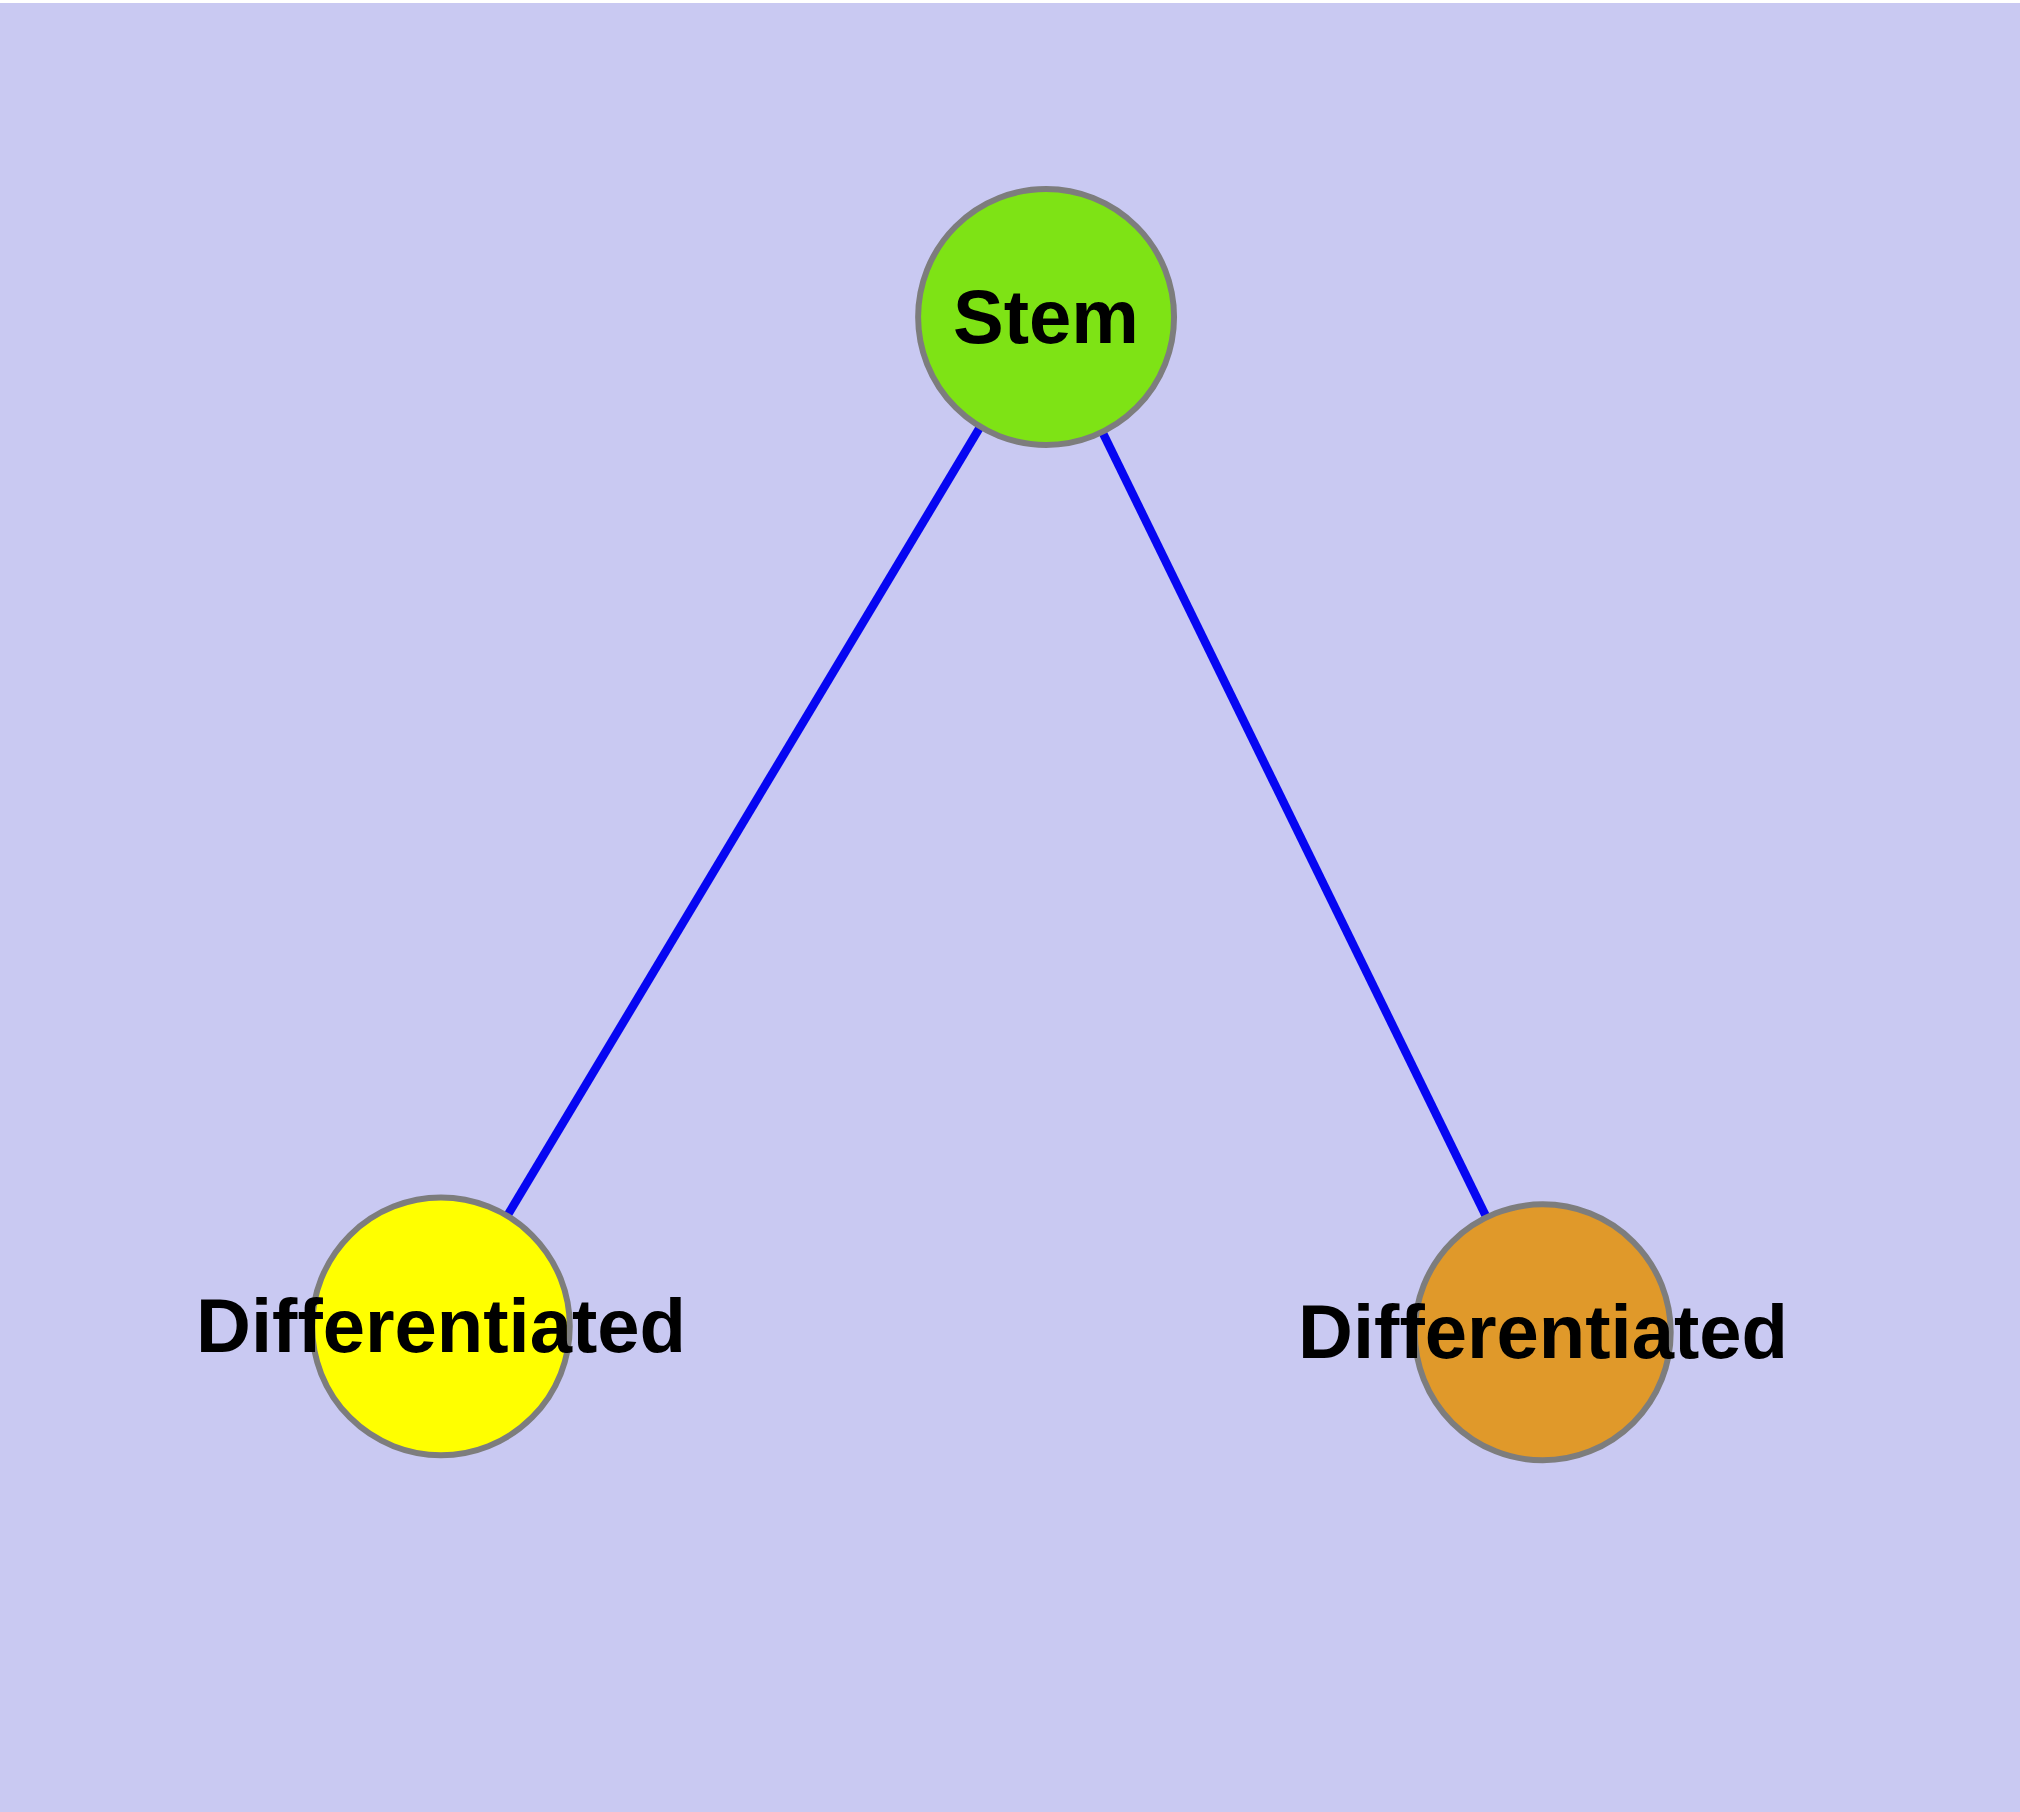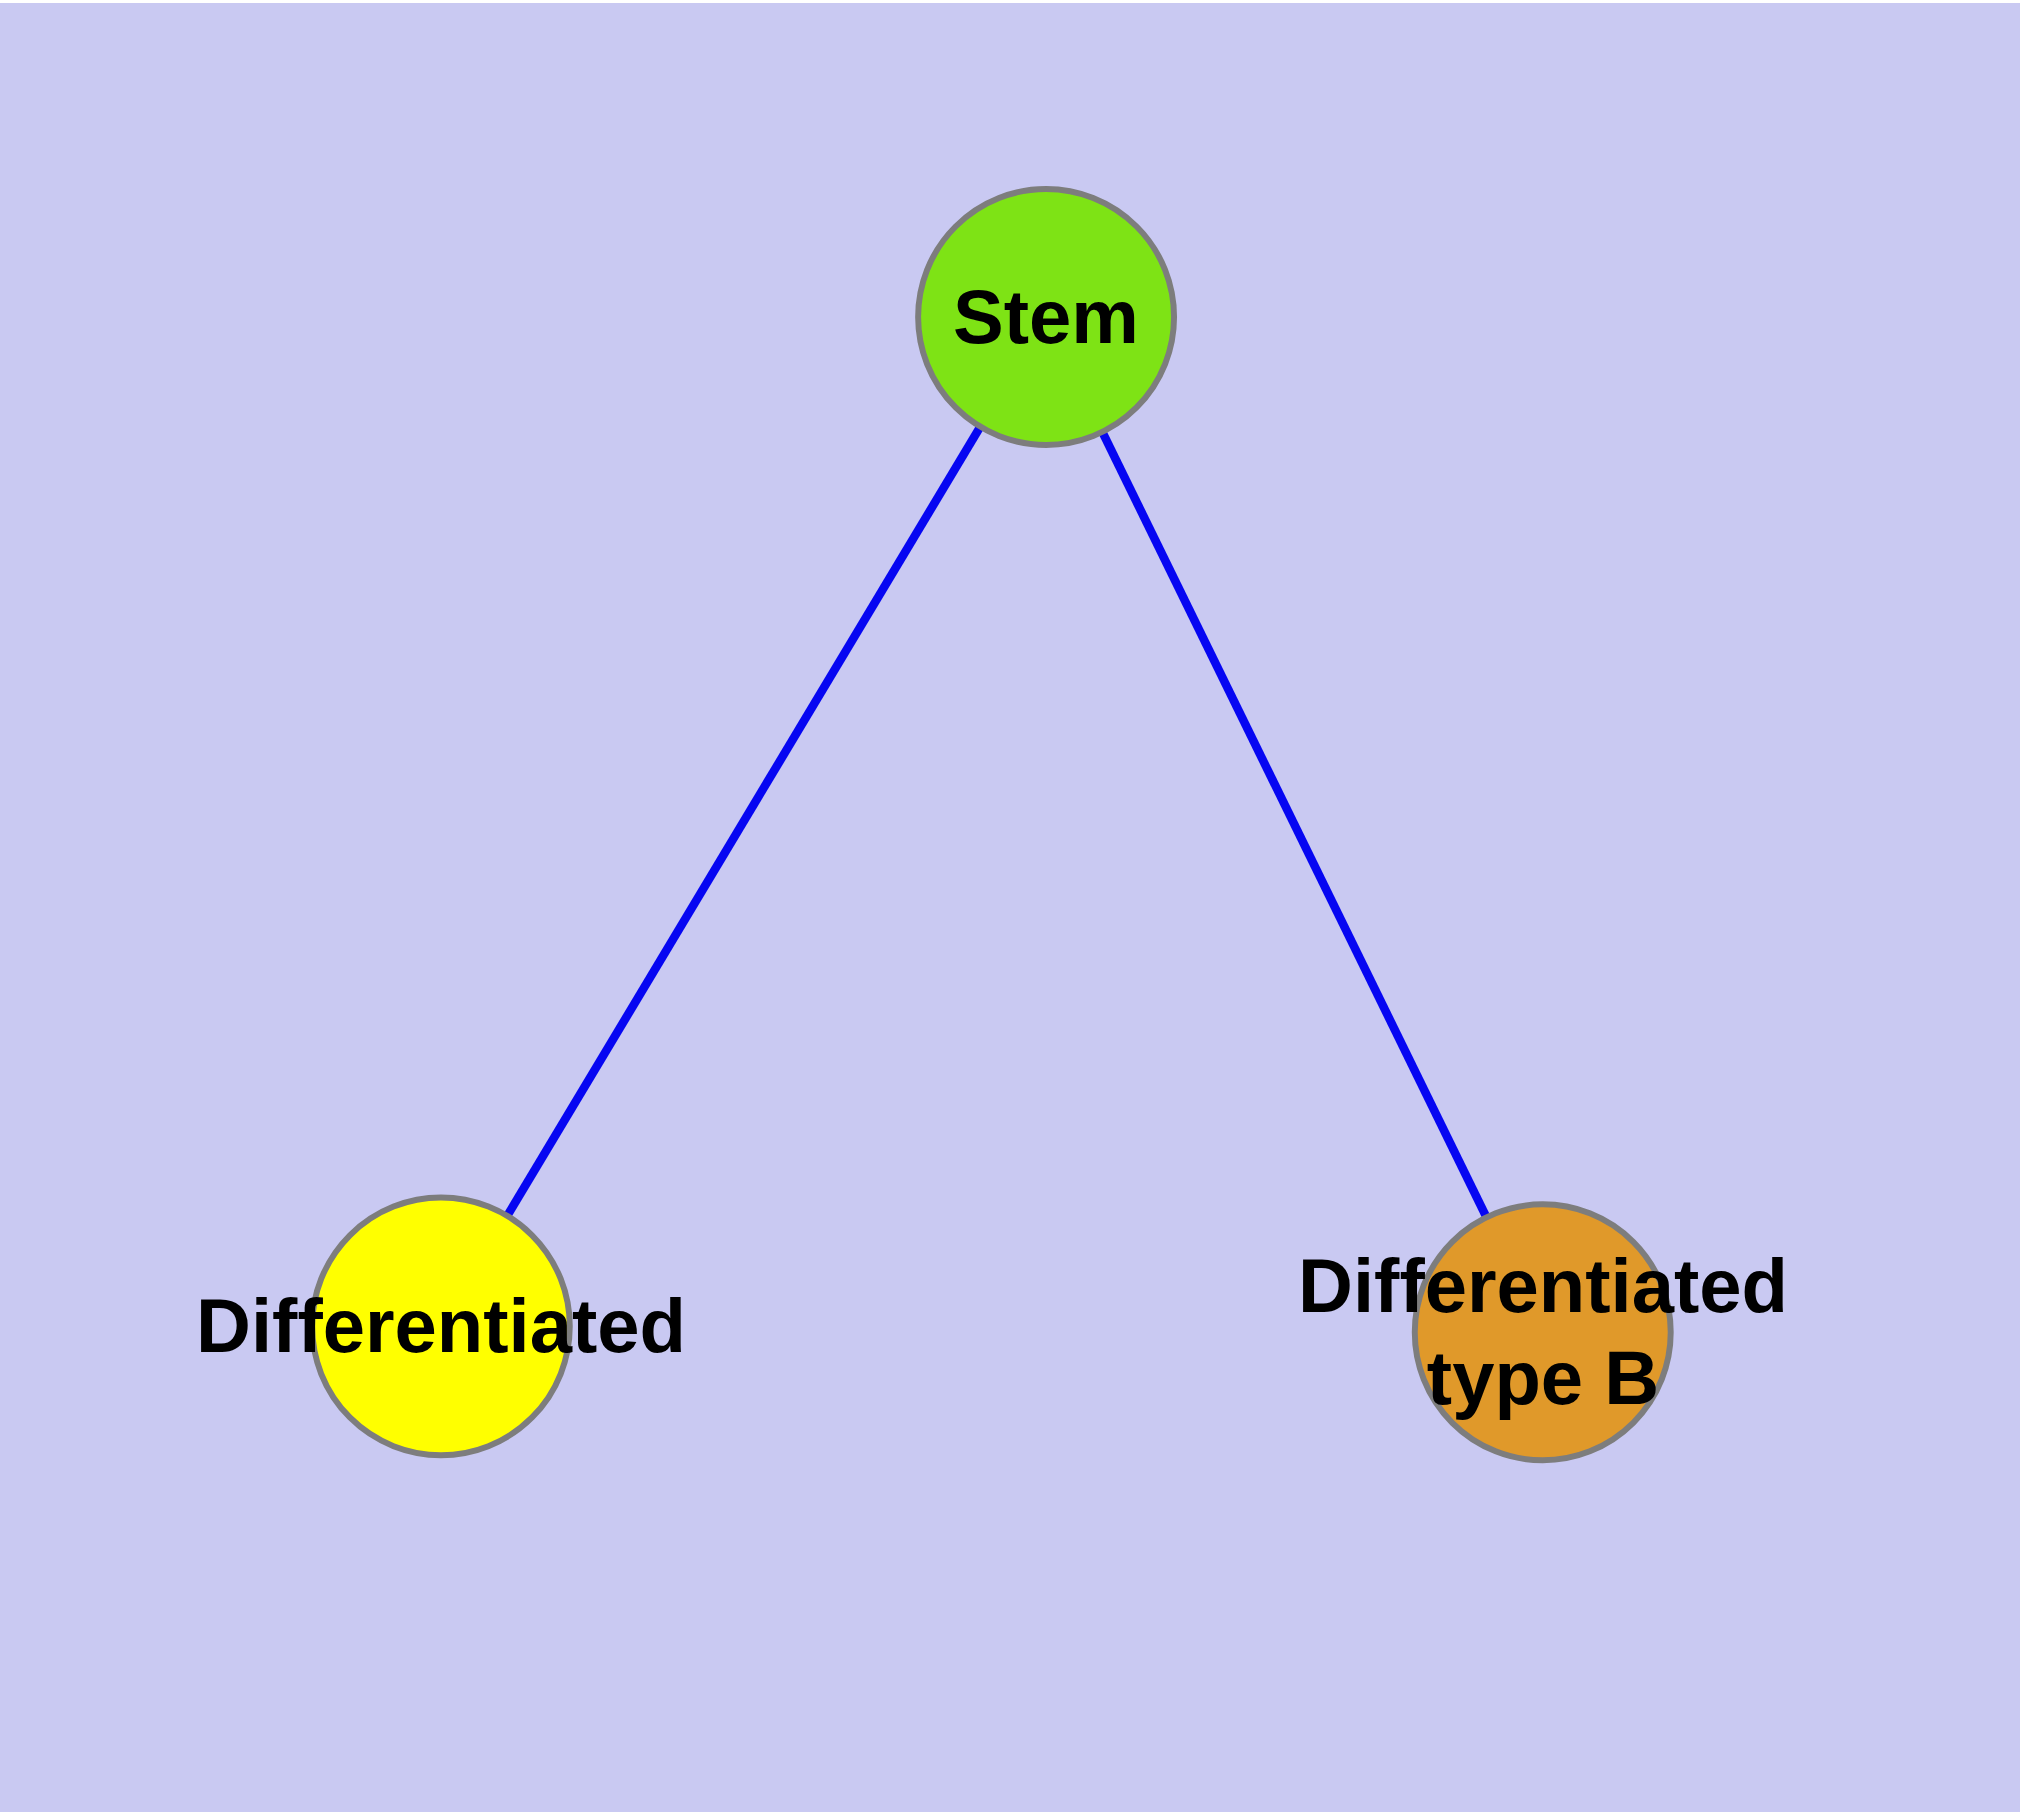--- a/index.html
+++ b/index.html
@@ -67,17 +67,16 @@
   <div class="node-label" style="left:1046px; top:317px;">
     <span>Stem</span>
   </div>
 
   <div class="node-label" style="left:441px; top:1326px;">
     <span>Differentiated</span>
   </div>
 
   <div class="node-label" style="left:1543px; top:1332px;">
     <span>Differentiated</span>
-    <span>type B</span>
   </div>
 
 </div>
 
 
 </body></html>

